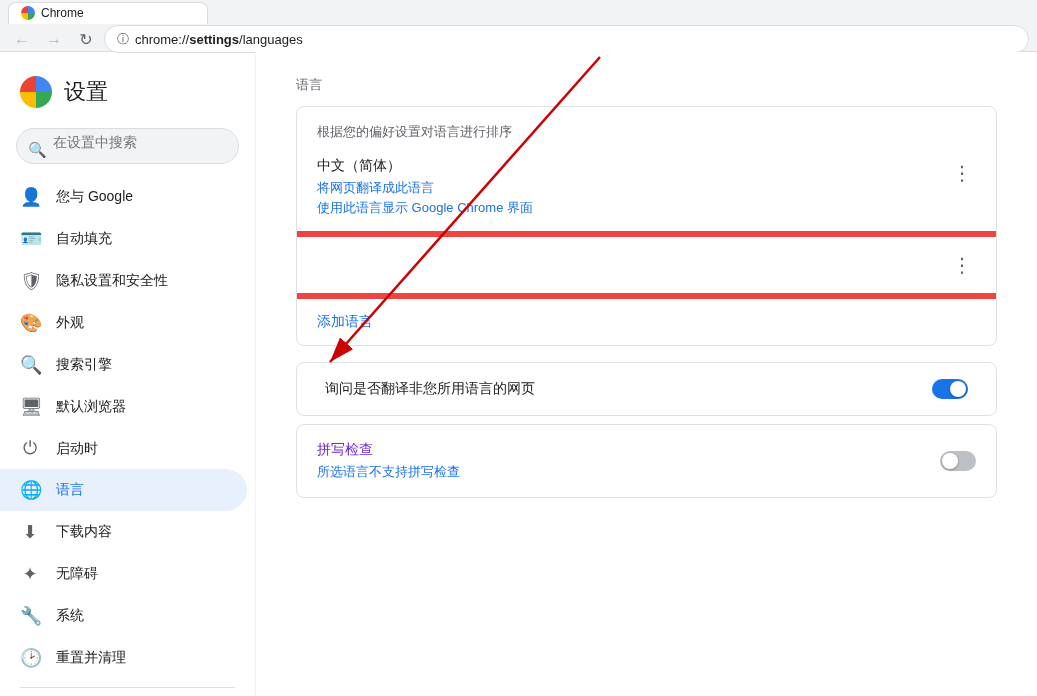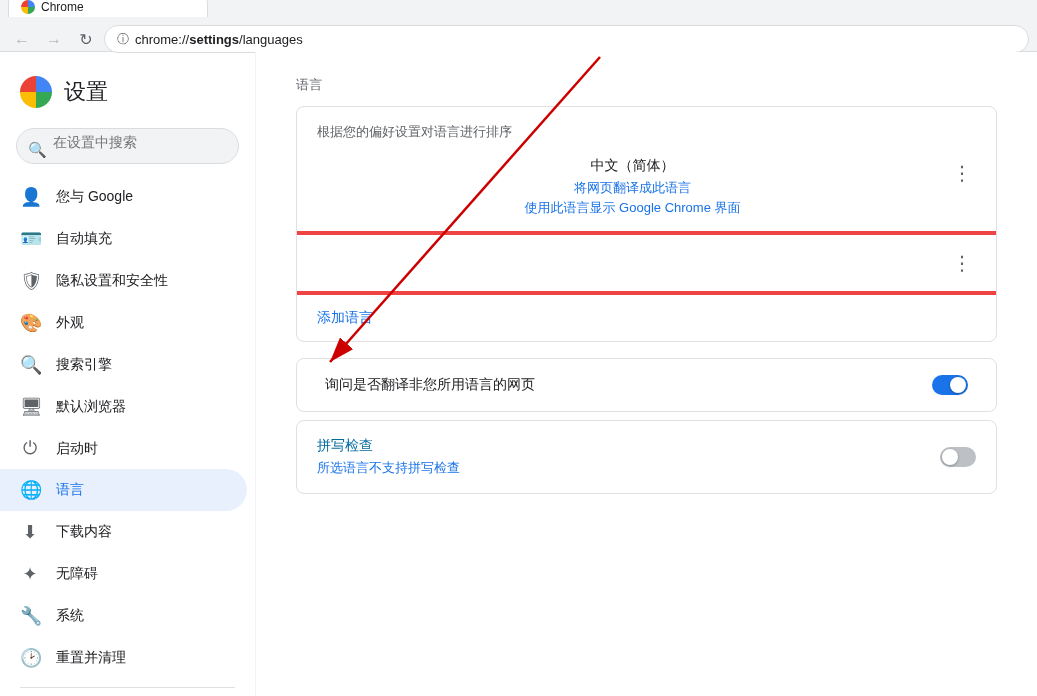--- a/index.html
+++ b/index.html
@@ -1,20 +1,20 @@
 <!DOCTYPE html>
 <html><head>
   <meta charset="utf-8">
   <style>
     * { box-sizing: border-box; margin: 0; padding: 0; }
     body { font-family: 'Segoe UI', Arial, sans-serif; background: #fff; color: #202124; font-size: 14px; overflow: hidden; }
 
     
     .browser-chrome { height: 52px; background: #f1f3f4; border-bottom: 1px solid #dadce0; display: flex; flex-direction: column; }
-    .tab-bar { height: 25px; display: flex; align-items: flex-end; padding: 8px 8px; }
+    .tab-bar { height: 25px; display: flex; align-items: center; padding: 8px 8px; }
     .tab { height: 22px; background: #fff; border-radius: 8px 8px 0 0; padding: 0 12px; display: flex; align-items: center; gap: 6px; font-size: 12px; color: #202124; min-width: 200px; border: 1px solid #dadce0; border-bottom: none; }
     .chrome-ball { width: 14px; height: 14px; border-radius: 50%; background: conic-gradient(#4285F4 0deg 90deg, #34A853 90deg 180deg, #FBBC05 180deg 270deg, #EA4335 270deg 360deg); }
     .nav-bar { height: 36px; display: flex; align-items: center; padding: 0 8px; gap: 4px; }
     .nav-btn { width: 28px; height: 28px; border-radius: 50%; border: none; background: transparent; cursor: pointer; display: flex; align-items: center; justify-content: center; color: #5f6368; font-size: 16px; }
     .nav-btn.disabled { opacity: 0.4; cursor: default; }
     .address-bar { flex: 1; height: 28px; background: #fff; border: 1px solid #dadce0; border-radius: 14px; display: flex; align-items: center; padding: 0 12px; gap: 6px; font-size: 13px; color: #202124; }
     .address-bar .lock { color: #5f6368; font-size: 12px; }
     .address-bar .url { color: #202124; }
     .address-bar .url .domain { font-weight: 600; }
 
@@ -36,39 +36,39 @@
     .item-icon { font-size: 18px; color: #5f6368; width: 20px; text-align: center; }
     .sidebar-divider { height: 1px; background: #e0e0e0; margin: 8px 20px; }
 
     
     .main { flex: 1; overflow-y: auto; padding: 24px 40px; background: #fff; }
     .section-title { font-size: 13px; color: #5f6368; font-weight: 500; margin-bottom: 12px; letter-spacing: 0.3px; }
 
     
     .card { background: #fff; border: 1px solid #e0e0e0; border-radius: 8px; margin-bottom: 16px; padding: 0; }
     .card-subtitle { font-size: 13px; color: #5f6368; padding: 16px 20px 4px; }
-    .lang-item { display: flex; align-items: flex-start; padding: 12px 20px; border-bottom: 4px solid #ef4444; position: relative; text-align: center; }
+    .lang-item { display: flex; align-items: flex-start; padding: 12px 20px; border-bottom: 6px solid #ef4444; position: relative; }
     .lang-item:last-child { border-bottom: none; }
     .lang-content { flex: 1; }
     .lang-name { font-size: 14px; color: #202124; font-weight: 500; margin-bottom: 4px; }
     .lang-action { font-size: 13px; color: #1a73e8; cursor: pointer; margin-bottom: 2px; }
     .lang-menu { color: #5f6368; font-size: 20px; cursor: pointer; padding: 4px; margin-left: auto; }
     .add-lang { padding: 14px 20px; }
     .add-lang-link { color: #1a73e8; font-size: 14px; cursor: pointer; }
 
     
     .toggle-row { display: flex; align-items: center; padding: 16px 28px; border: 1px solid #e0e0e0; border-radius: 8px; margin-bottom: 8px; }
     .toggle-label { flex: 1; font-size: 14px; color: #202124; }
     .toggle { width: 36px; height: 20px; border-radius: 10px; background: #1a73e8; position: relative; cursor: pointer; }
     .toggle-knob { width: 16px; height: 16px; background: #fff; border-radius: 50%; position: absolute; top: 2px; right: 2px; box-shadow: 0 1px 3px rgba(0,0,0,0.3); }
     .toggle-off { background: #bdc1c6; }
     .toggle-off .toggle-knob { right: auto; left: 2px; }
 
     .spell-section { border: 1px solid #e0e0e0; border-radius: 8px; padding: 16px 20px; }
-    .spell-title { font-size: 14px; color: #0369a1; font-weight: 500; margin-bottom: 4px; }
+    .spell-title { font-size: 14px; color: #6d28d9; font-weight: 500; margin-bottom: 4px; }
     .spell-sub { font-size: 13px; color: #1a73e8; }
 
     
     ::-webkit-scrollbar { width: 8px; }
     ::-webkit-scrollbar-track { background: transparent; }
     ::-webkit-scrollbar-thumb { background: #dadce0; border-radius: 4px; }
   </style>
 </head>
 <body>
 

